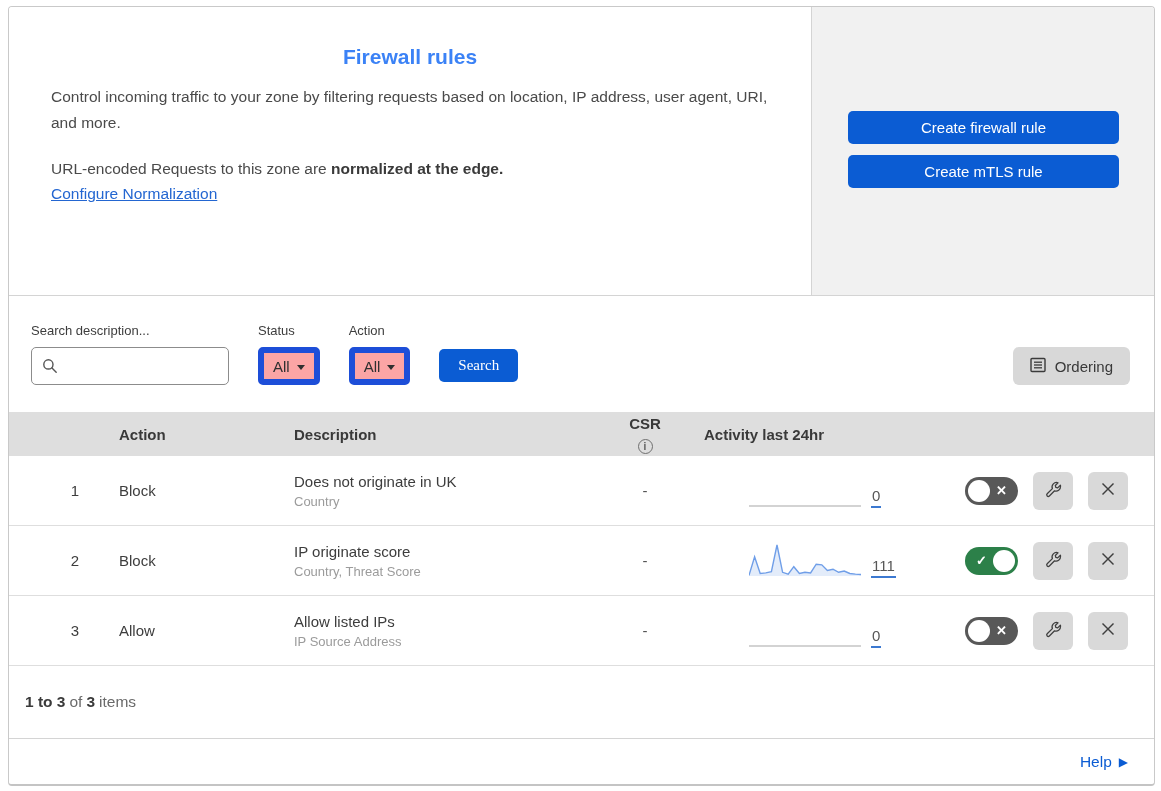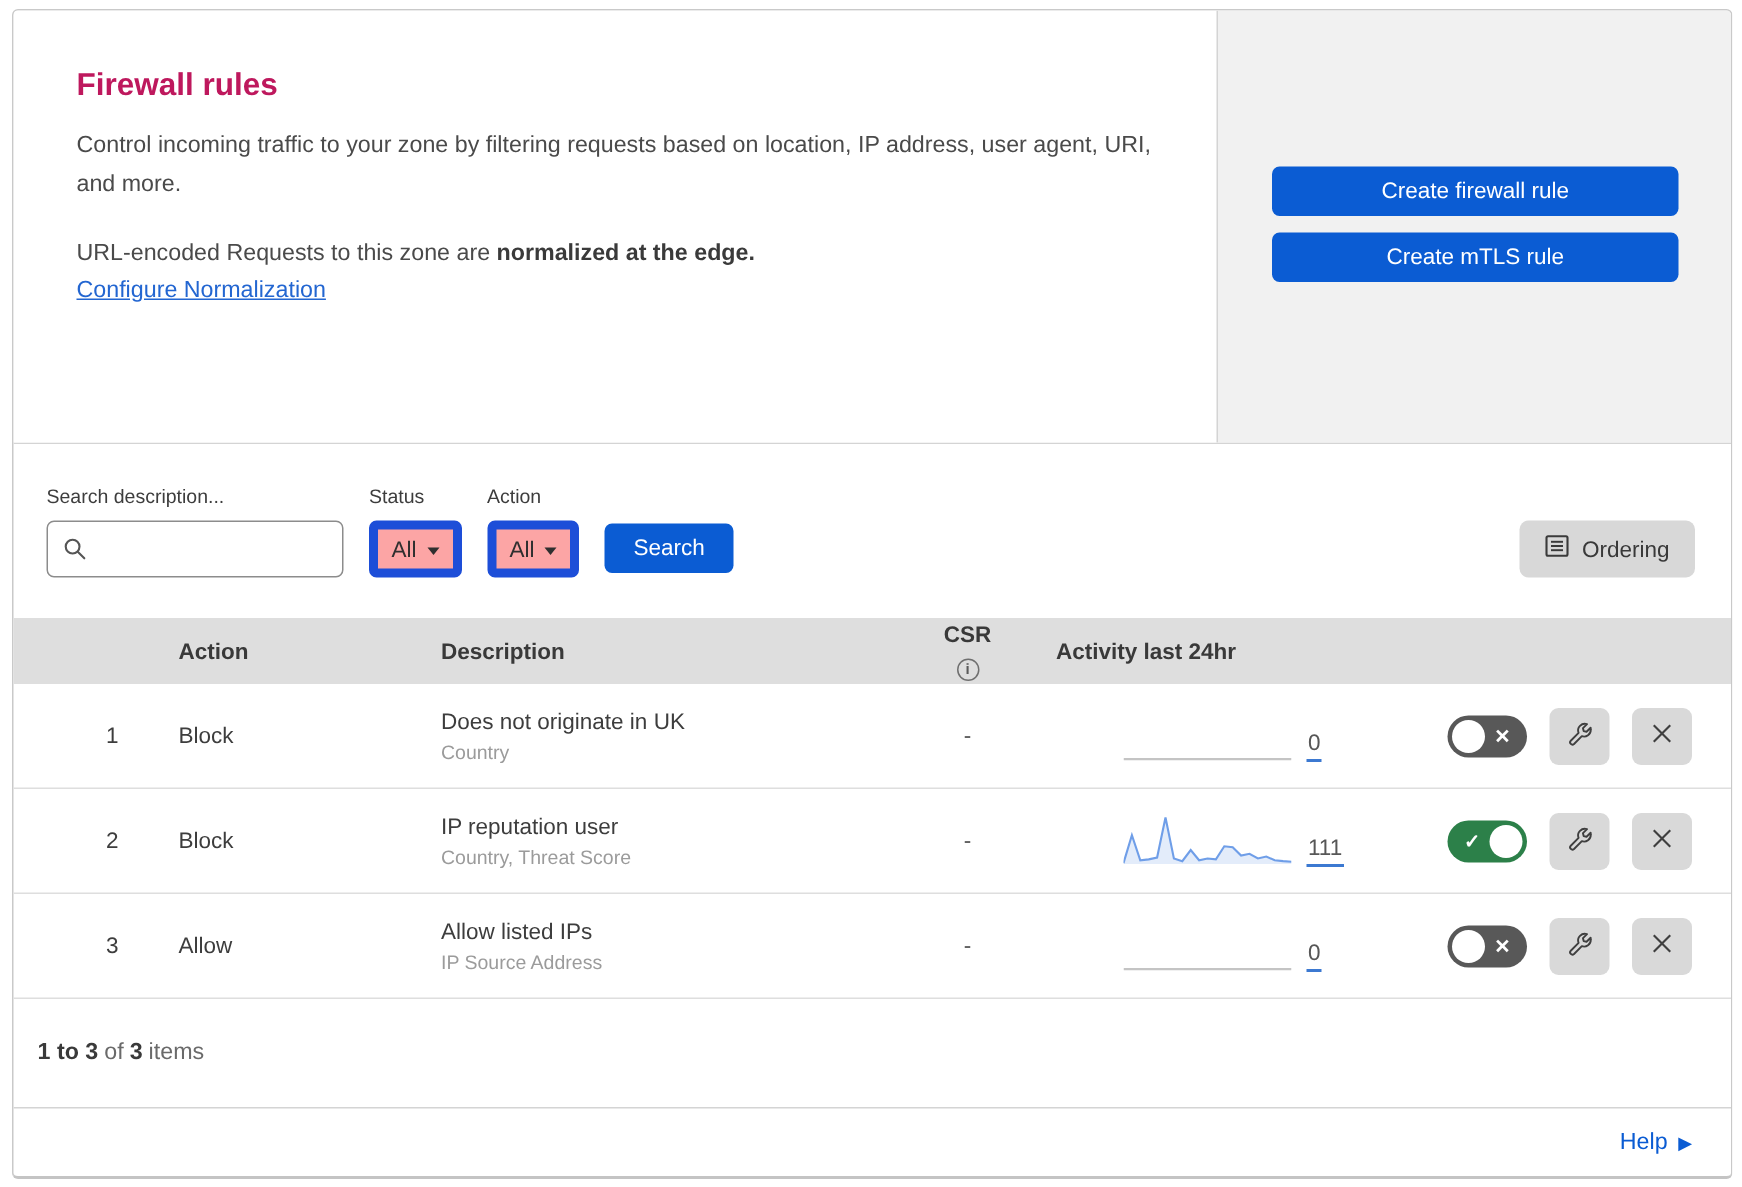--- a/index.html
+++ b/index.html
@@ -8,52 +8,52 @@
 
   .widget {
     width:1147px; margin:6px 0 0 8px; background:#fff;
     border:1px solid #c9c9c9; border-bottom:2px solid #c4c4c4; border-radius:4px;
     overflow:hidden;
   }
 
   
   .top { display:flex; border-bottom:1px solid #d4d4d4; }
   .top-card { width:803px; border-right:1px solid #d4d4d4; padding:38px 42px 0; height:288px; background:#fff; }
-  .page-title { font-size:21px; font-weight:600; color:#be185d; margin:0 0 15px; }
+  .page-title { font-size:21px; font-weight:600; color:#3b82f6; margin:0 0 15px;text-align:center; }
   .p-desc { font-size:15.5px; color:#4a4a4a; line-height:26px; margin:0 0 24px; max-width:745px; }
   .p-usage { font-size:15.5px; font-weight:700; color:#3a3a3a; margin:0 0 27px; }
   .p-norm { font-size:15.5px; color:#4a4a4a; margin:0 0 7px; }
   .p-norm b { color:#3a3a3a; }
   .link { color:#2366d1; text-decoration:underline; font-size:15.5px; cursor:pointer; }
 
   .top-aside { flex:1; background:#f1f1f1; padding:104px 35px 0 36px; }
   .btn-primary {
     display:block; width:100%; height:33px; margin-bottom:11px;
     background:#0b5cd3; color:#fff; border:none; border-radius:5px;
     font-size:15px; font-family:inherit; cursor:pointer;
   }
 
   
-  .filters { display:flex; align-items:flex-end; padding:0 24px 27px 22px; height:116px; }
+  .filters { display:flex; align-items:flex-end; padding:0 24px 27px 22px; height:116px;gap:12px; }
   .fgroup { display:flex; flex-direction:column; gap:9px; margin-right:17px; }
   .flabel { font-size:13px; color:#3d3d3d; }
   .search-wrap { position:relative; }
   .search-input {
     width:198px; height:38px; border:1px solid #8c8c8c; border-radius:5px;
     padding:0 10px 0 36px; font-size:15px; font-family:inherit; color:#333; outline:none;
   }
   .search-icon { position:absolute; left:11px; top:11px; pointer-events:none; }
   .fselect {
     height:38px; border:6px solid #1d4ed8; border-radius:5px; background:#fca5a5;
     display:flex; align-items:center; gap:7px; padding:0 9px; font-size:15px; color:#2f2f2f; cursor:pointer;
   }
   .caret { width:0; height:0; border-left:4.5px solid transparent; border-right:4.5px solid transparent; border-top:5.5px solid #2f2f2f; margin-top:2px; }
   .btn-search {
     height:33px; padding:0 19px; margin-bottom:3px; background:#0b5cd3; color:#fff;
-    border:none; border-radius:5px; font-size:15px; font-family:Liberation Sans, sans-serif; cursor:pointer;
+    border:none; border-radius:5px; font-size:15px; font-family:Liberation Serif, serif; cursor:pointer;
   }
   .btn-ordering {
     margin-left:auto; height:38px; padding:0 17px; background:#d8d8d8; border:none; border-radius:6px;
     display:flex; align-items:center; gap:9px; font-size:15px; color:#393939; font-family:inherit; cursor:pointer;
   }
 
   
   .grid-cols { display:grid; grid-template-columns:86px 175px 320px 110px 230px 1fr; align-items:center; }
   .thead { background:#dedede; height:44px; font-size:15px; font-weight:600; color:#393939; }
   .h-action { padding-left:24px; }
@@ -210,21 +210,21 @@
               <line x1="13.5" y1="2.5" x2="2.5" y2="13.5" stroke="#3f3f3f" stroke-width="1.4"></line>
             </svg></span>
         </button>
     </div>
   </div>
 
   <div class="trow grid-cols">
     <div class="c-num">2</div>
     <div class="c-action">Block</div>
     <div class="c-desc">
-      <div class="desc-title">IP reputation user</div>
+      <div class="desc-title">IP originate score</div>
       <div class="desc-sub">Country, Threat Score</div>
     </div>
     <div class="c-csr">-</div>
     <div class="c-activity">
       <span class="spark-wrap">
           <svg class="spark" viewBox="0 0 112 38">
             <polygon points="0,34 0.0,33.4 5.6,14.8 11.2,31.5 16.8,30.9 22.4,29.7 28.0,3.0 33.6,30.3 39.2,32.1 44.8,24.7 50.4,31.5 56.0,30.3 61.6,30.9 67.2,22.2 72.8,22.8 78.4,28.4 84.0,27.2 89.6,30.3 95.2,29.0 100.8,31.5 106.4,32.1 112.0,32.5 112,34" fill="#e3ecfa"></polygon>
             <polyline points="0.0,33.4 5.6,14.8 11.2,31.5 16.8,30.9 22.4,29.7 28.0,3.0 33.6,30.3 39.2,32.1 44.8,24.7 50.4,31.5 56.0,30.3 61.6,30.9 67.2,22.2 72.8,22.8 78.4,28.4 84.0,27.2 89.6,30.3 95.2,29.0 100.8,31.5 106.4,32.1 112.0,32.5" fill="none" stroke="#6f9ee8" stroke-width="1.4"></polyline>
           </svg>
         </span>

